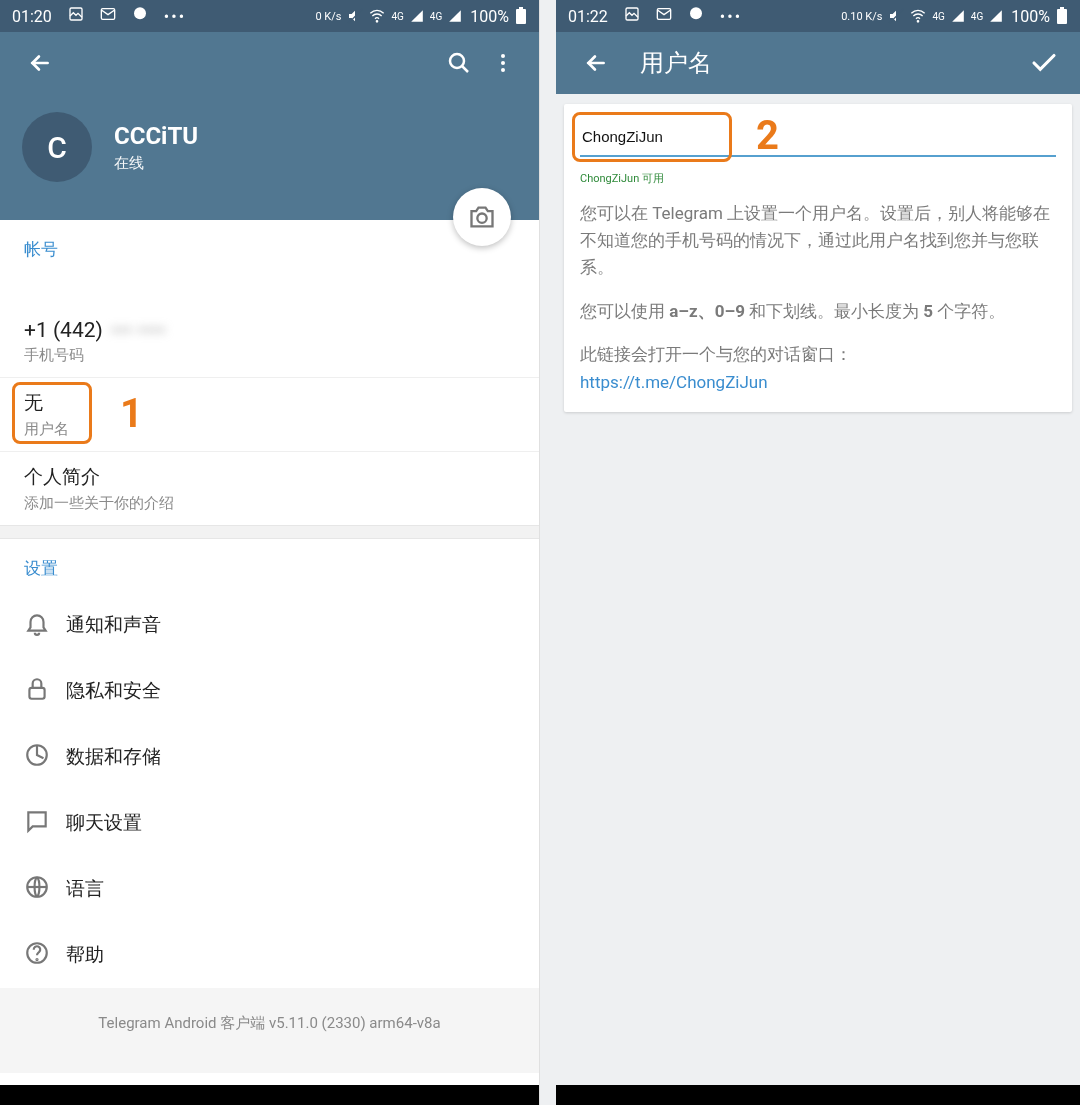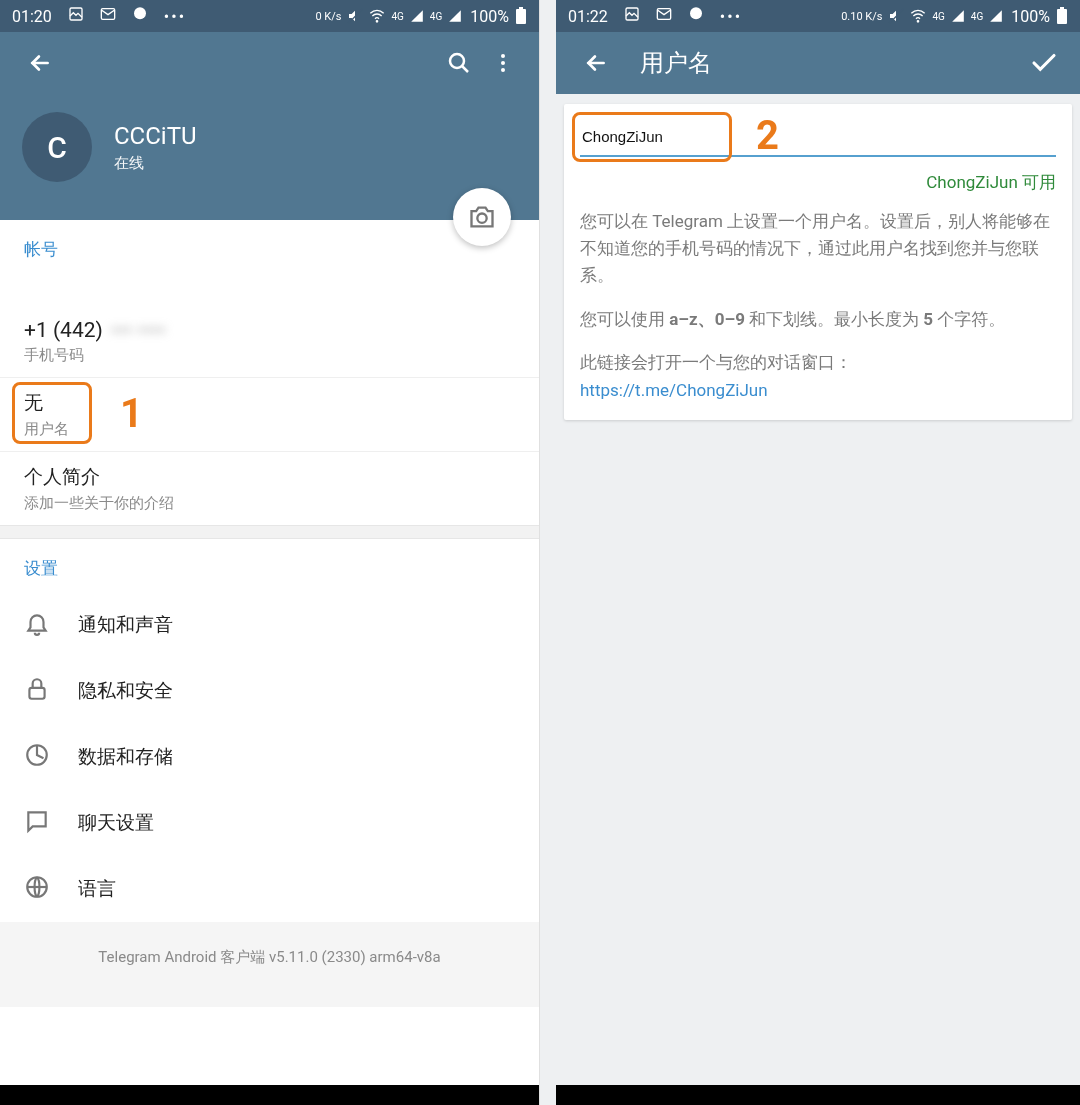--- a/index.html
+++ b/index.html
@@ -14,46 +14,46 @@
   .dots3 { letter-spacing:2px;}
   
   .app-bar { height:62px; background:#517791; color:#fff; display:flex; align-items:center; padding:0 14px 0 18px; }
   .app-bar .title { font-size:24px; margin-left:22px; font-weight:500;}
   .app-bar .spacer { flex:1; }
   .icon-btn { width:44px; height:44px; display:flex; align-items:center; justify-content:center; cursor:pointer;}
   
   .profile-header { background:#517791; color:#fff; padding:18px 20px 38px 22px; position:relative;}
   .profile-row { display:flex; align-items:center; gap:22px;}
   .avatar { width:70px; height:70px; border-radius:50%; background:#3f5b73; display:flex; align-items:center; justify-content:center; font-size:30px; font-weight:500;}
-  .profile-name { font-size:24px; font-weight:400;}
+  .profile-name { font-size:24px; font-weight:700;}
   .profile-status { font-size:15px; margin-top:4px; opacity:.95;}
   .camera-fab { position:absolute; right:28px; bottom:-26px; width:58px; height:58px; border-radius:50%; background:#fff; display:flex; align-items:center; justify-content:center; box-shadow:0 2px 6px rgba(0,0,0,.25); cursor:pointer;}
   
   .scroll-area { flex:1; overflow:hidden; background:#fff; }
   .section-divider { height:14px; background:#f2f2f2; border-top:1px solid #e6e6e6; border-bottom:1px solid #e6e6e6;}
   .section-header { color:#3a8dcf; font-size:17px; font-weight:500; padding:18px 24px 12px 24px;}
   .row { padding:12px 24px; border-bottom:1px solid #efefef; position:relative; cursor:pointer;}
   .row:last-child{border-bottom:none;}
   .row .primary { font-size:19px; color:#222;}
   .row .secondary { font-size:15px; color:#8a8a8a; margin-top:4px;}
   .phone-num .number { font-size:21px; color:#222; display:flex; align-items:center; gap:8px;margin-top:33px;}
   .blurred { filter: blur(5px); color:#999;}
   
   .ann-box { position:absolute; border:3px solid #ea7a1a; border-radius:8px; pointer-events:none;}
   .ann-num { color:#ea7a1a; font-size:40px; font-weight:700; position:absolute; pointer-events:none;}
   
-  .settings-row { display:flex; align-items:center; gap:28px; padding:18px 24px; cursor:pointer;text-align:right;}
+  .settings-row { display:flex; align-items:center; gap:16px; padding:18px 24px; cursor:pointer;text-align:right;}
   .settings-row .label { font-size:19px; color:#222;}
   .settings-row svg { flex-shrink:0;}
   .footer-text { text-align:center; color:#8a8a8a; font-size:15px; padding:26px 10px 40px 10px; background:#f5f5f5;}
   
   .username-card { margin:10px 8px 0 8px; background:#fff; border-radius:2px; box-shadow:0 1px 3px rgba(0,0,0,.15); padding:18px 16px 20px 16px;}
   .username-input-wrap { position:relative; margin-bottom:8px;}
   .username-input { width:100%; border:none; border-bottom:2px solid #56a0cf; font-size:15px; color:#111; padding:6px 2px 10px 2px; outline:none; background:transparent;}
-  .availability { color:#2f8a3a; font-size:17px; margin:14px 0 14px 0;text-align:right;}
+  .availability { color:#2f8a3a; font-size:11px; margin:14px 0 14px 0;}
   .info-text { color:#7a7a7a; font-size:17px; line-height:1.6; margin-bottom:16px;}
   .info-text b { color:#7a7a7a; font-weight:700;}
   .link { color:#3a8dcf; font-size:17px;}
   
   .nav-bar { height:20px; background:#000; margin-top:auto;}
 </style>
 </head>
 <body>
 
 <div class="phone">
@@ -214,20 +214,28 @@
     </div>
     <div class="settings-row">
       <span><svg width="26" height="26" viewBox="0 0 24 24" fill="none" stroke="#777" stroke-width="2">
             <circle cx="12" cy="12" r="9"></circle>
             <path d="M3 12h18"></path>
             <path d="M12 3c3 3 3 15 0 18"></path>
             <path d="M12 3c-3 3-3 15 0 18"></path>
           </svg></span>
       <span class="label">语言</span>
     </div>
+    <div class="settings-row">
+      <span><svg width="26" height="26" viewBox="0 0 24 24" fill="none" stroke="#777" stroke-width="2">
+            <circle cx="12" cy="12" r="9"></circle>
+            <path d="M9 9a3 3 0 115 2c-1 1-2 1.5-2 3"></path>
+            <circle cx="12" cy="18" r="0.5" fill="#777"></circle>
+          </svg></span>
+      <span class="label">帮助</span>
+    </div>
 
     <div class="footer-text">Telegram Android 客户端 v5.11.0 (2330) arm64-v8a</div>
   </div>
   <div class="nav-bar"></div>
 </div>
 
 <div class="phone" style="border-right:none; background:#eef0f2;padding-left:16px;">
 
   <div class="status-bar">
     <div class="status-left">

